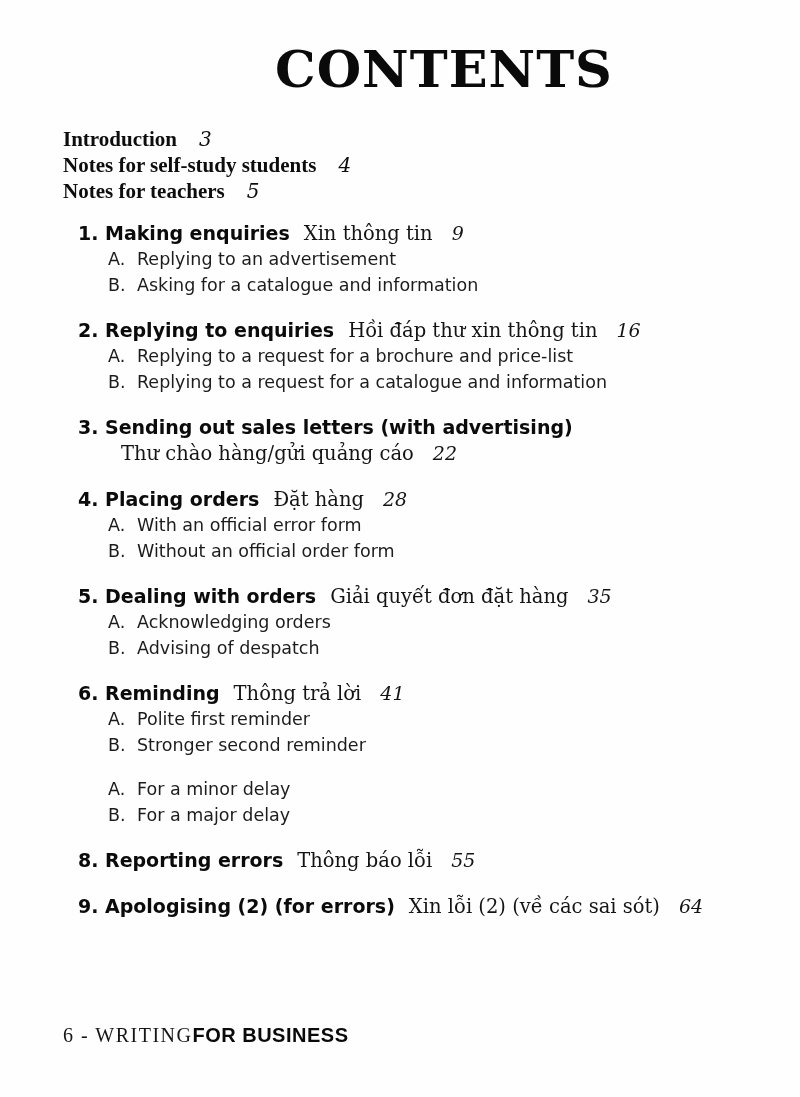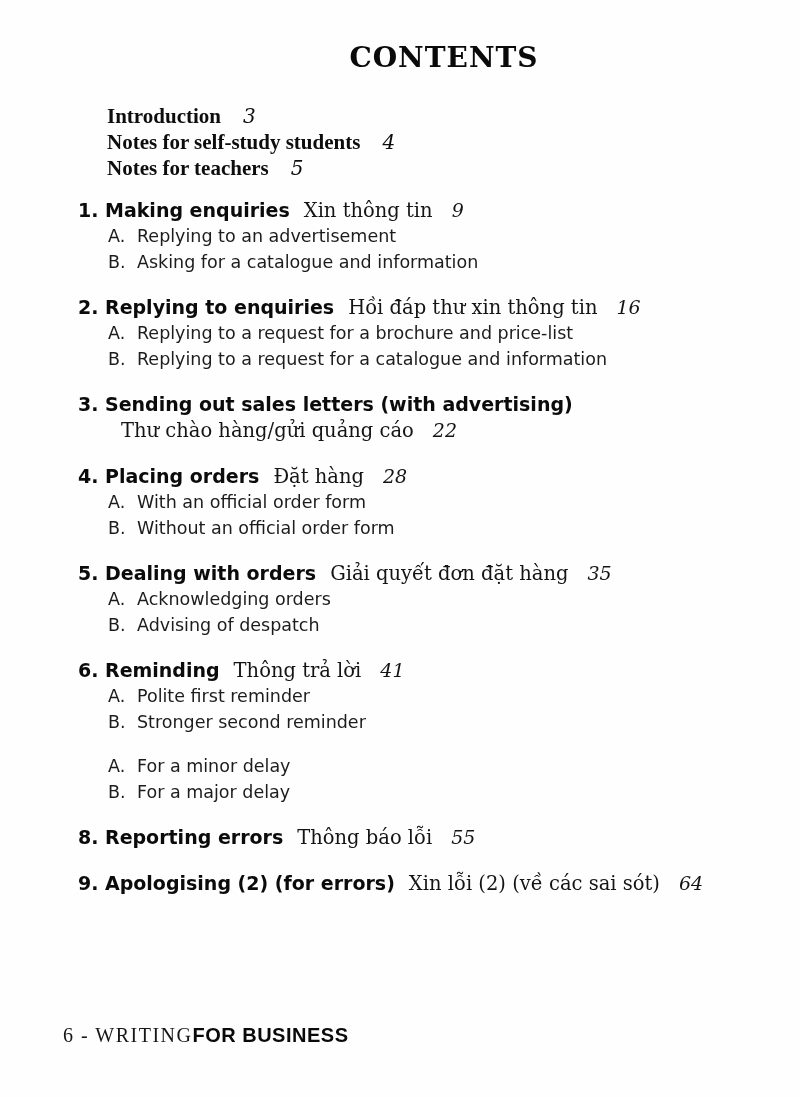--- a/index.html
+++ b/index.html
@@ -16,32 +16,31 @@
     overflow: hidden;
     font-family: "DejaVu Sans", sans-serif;
   }
   .title {
     margin: 0;
     padding-top: 44px;
     padding-left: 88px;
     text-align: center;
     font-family: "DejaVu Serif", serif;
     font-weight: bold;
-    font-size: 28px;
+    font-size: 51px;
     line-height: 1;
     letter-spacing: 1px;
     color: #0a0a0a;
   }
   .front {
     margin-top: 31px;
     padding-left: 63px;
     font-family: "Liberation Serif", serif;
     font-weight: bold;
     font-size: 21px;
-    margin-left: 44px;
   }
   .fm-row { line-height: 26px; }
   .fm-page {
     font-family: "DejaVu Serif", serif;
     font-style: italic;
     font-weight: normal;
     font-size: 20px;
     margin-left: 22px;
   }
   .chapters { margin-top: 16px; }
@@ -154,21 +153,21 @@
       <div class="ch-line2">
         <span class="ch-vn">Thư chào hàng/gửi quảng cáo</span><span class="ch-page">22</span>
       </div>
     </div>
 
     <div class="chapter">
       <div class="ch-head">
         <span class="ch-num">4.</span><span class="ch-title">Placing orders</span><span class="ch-vn">Đặt hàng</span><span class="ch-page">28</span>
       </div>
       <div class="sub">
-        <span class="sub-label">A.</span><span class="sub-text">With an official order form</span>
+        <span class="sub-label">A.</span><span class="sub-text">With an official error form</span>
       </div>
       <div class="sub">
         <span class="sub-label">B.</span><span class="sub-text">Without an official order form</span>
       </div>
     </div>
 
     <div class="chapter">
       <div class="ch-head">
         <span class="ch-num">5.</span><span class="ch-title">Dealing with orders</span><span class="ch-vn">Giải quyết đơn đặt hàng</span><span class="ch-page">35</span>
       </div>

